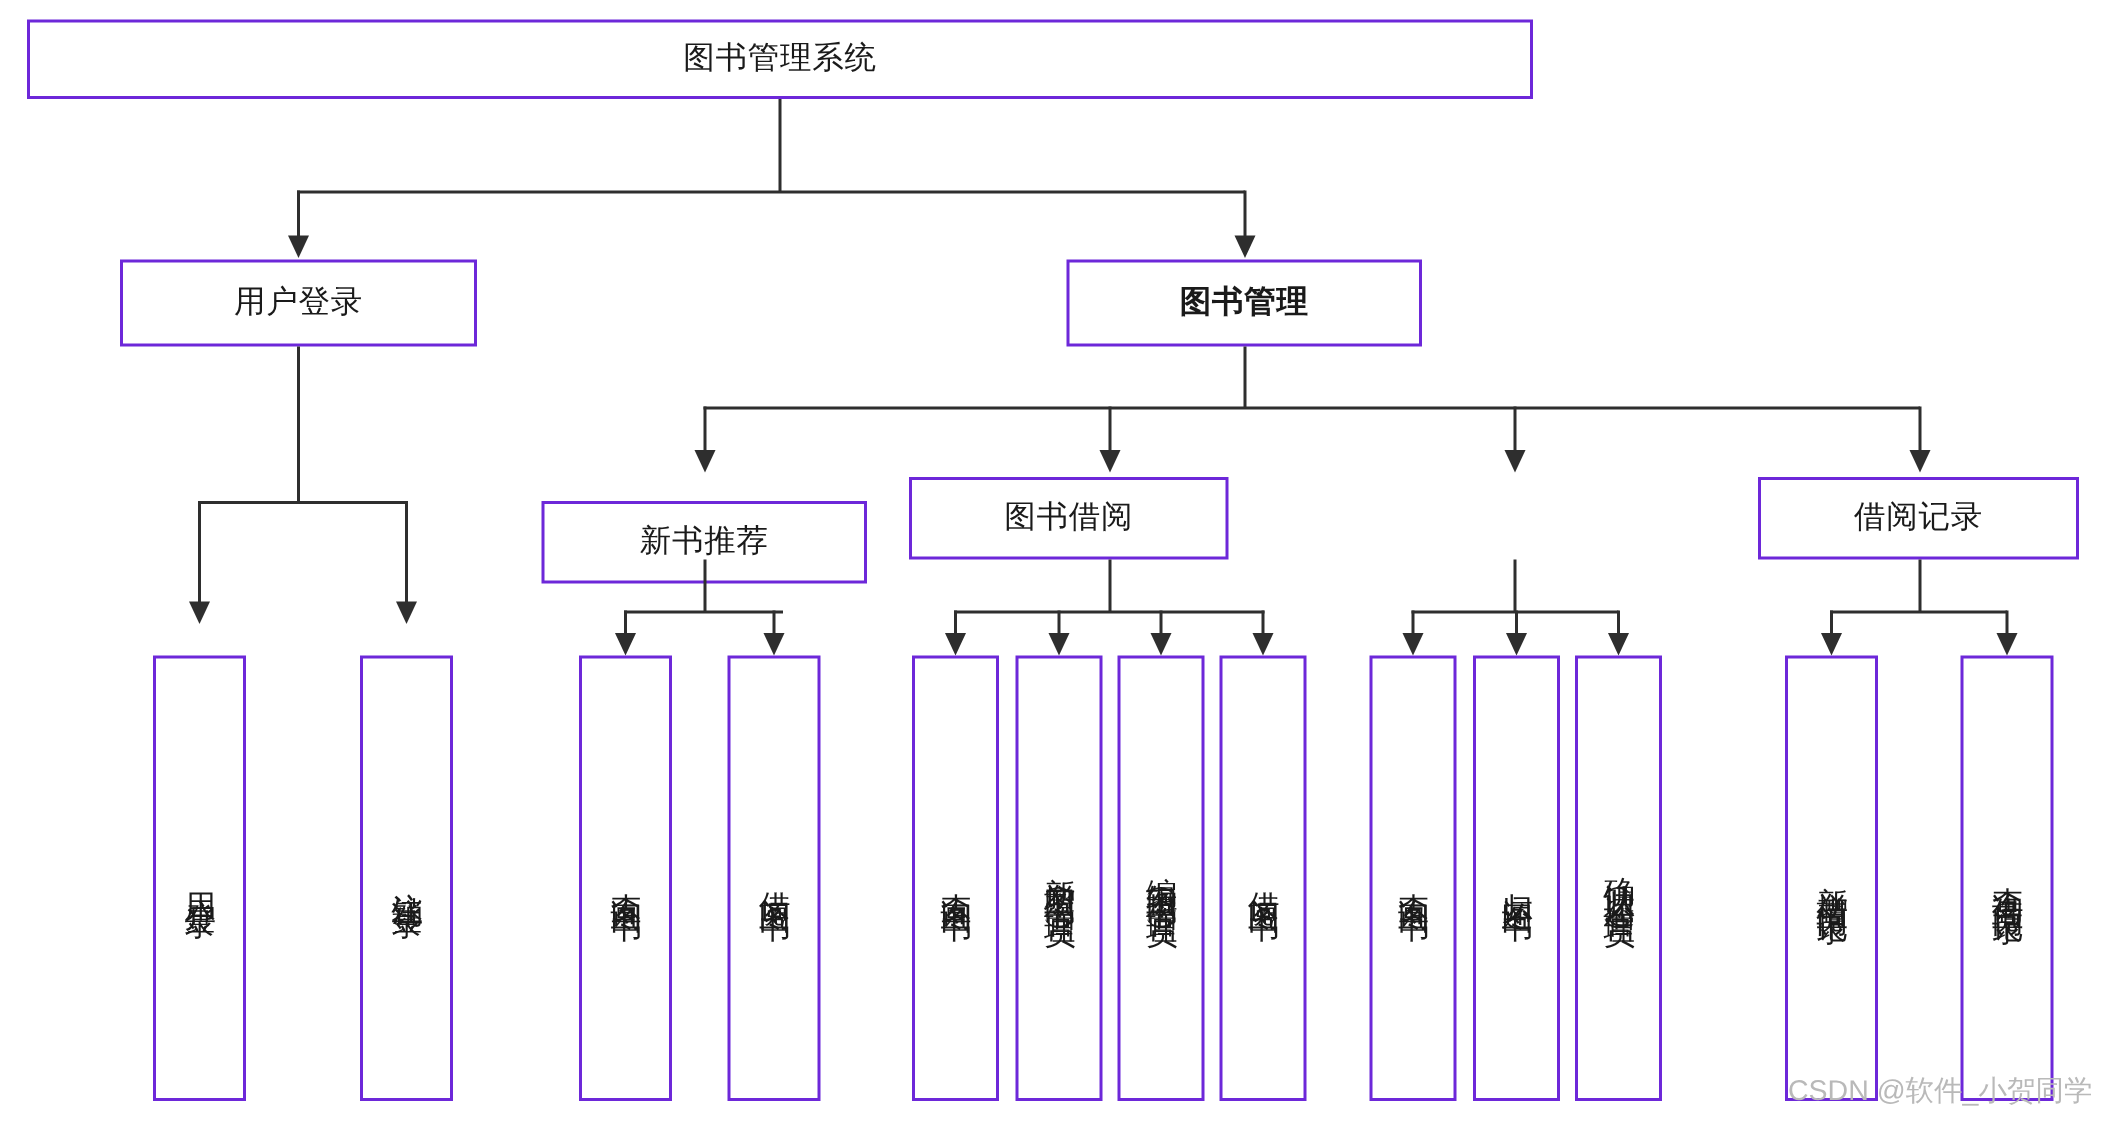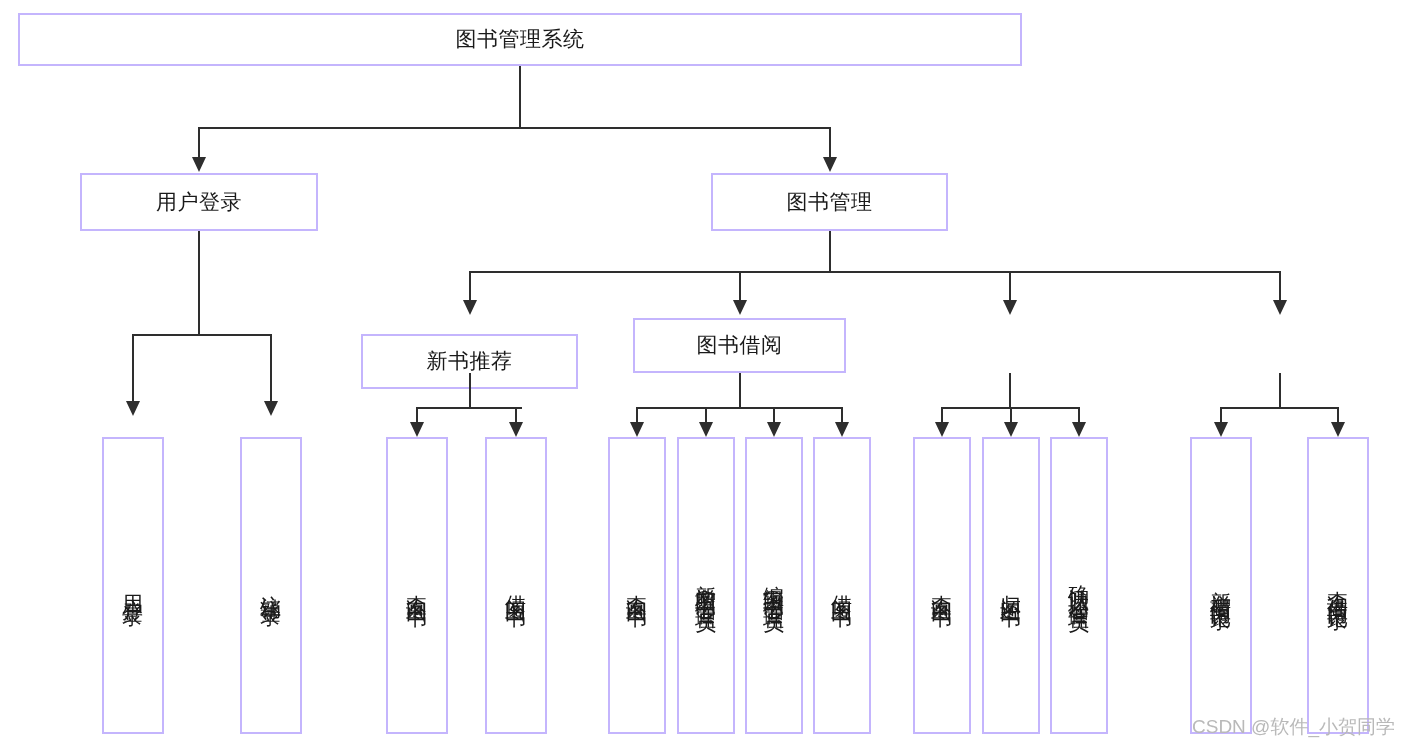--- a/index.html
+++ b/index.html
@@ -16,21 +16,21 @@
     width: 1405px;
     height: 747px;
     background: #ffffff;
     overflow: hidden;
   }
   
   .node {
     position: absolute;
     box-sizing: border-box;
     background: #ffffff;
-    border: 2px solid #c4b5fd;
+    border: 2px solid #6d28d9;
     display: flex;
     align-items: center;
     justify-content: center;
     color: #1a1a1a;
   }
   .node-root   { border-width: 2px; }
   .node-label {
     display: block;
     text-align: center;
     white-space: nowrap;
@@ -87,33 +87,36 @@
 <div id="canvas">
 
   <div class="node node-root h-node" style="left:18px; top:13px; width:1004px; height:53px;">
     <span class="node-label">图书管理系统</span>
   </div>
 
   <div class="node h-node" style="left:80px; top:173px; width:238px; height:58px;">
     <span class="node-label">用户登录</span>
   </div>
 
-  <div class="node h-node" style="left:711px; top:173px; width:237px; height:58px;">
+  <div class="node h-node" style="left:711px; top:173px; width:237px; height:58px;font-weight:bold;">
     <span class="node-label">图书管理</span>
   </div>
 
   <div class="node h-node" style="left:361px; top:334px; width:217px; height:55px;">
     <span class="node-label">新书推荐</span>
   </div>
 
-  <div class="node h-node" style="left:633px; top:318px; width:213px; height:55px;">
+  <div class="node h-node" style="left:606px; top:318px; width:213px; height:55px;">
     <span class="node-label">图书借阅</span>
   </div>
 
 
+  <div class="node h-node" style="left:1172px; top:318px; width:214px; height:55px;">
+    <span class="node-label">借阅记录</span>
+  </div>
 
   <div class="node v-node" style="left:102px; top:437px; width:62px; height:297px;">
     <span class="node-label">用户登录</span>
   </div>
 
   <div class="node v-node" style="left:240px; top:437px; width:62px; height:297px;">
     <span class="node-label">注销登录</span>
   </div>
 
   <div class="node v-node" style="left:386px; top:437px; width:62px; height:297px;">

